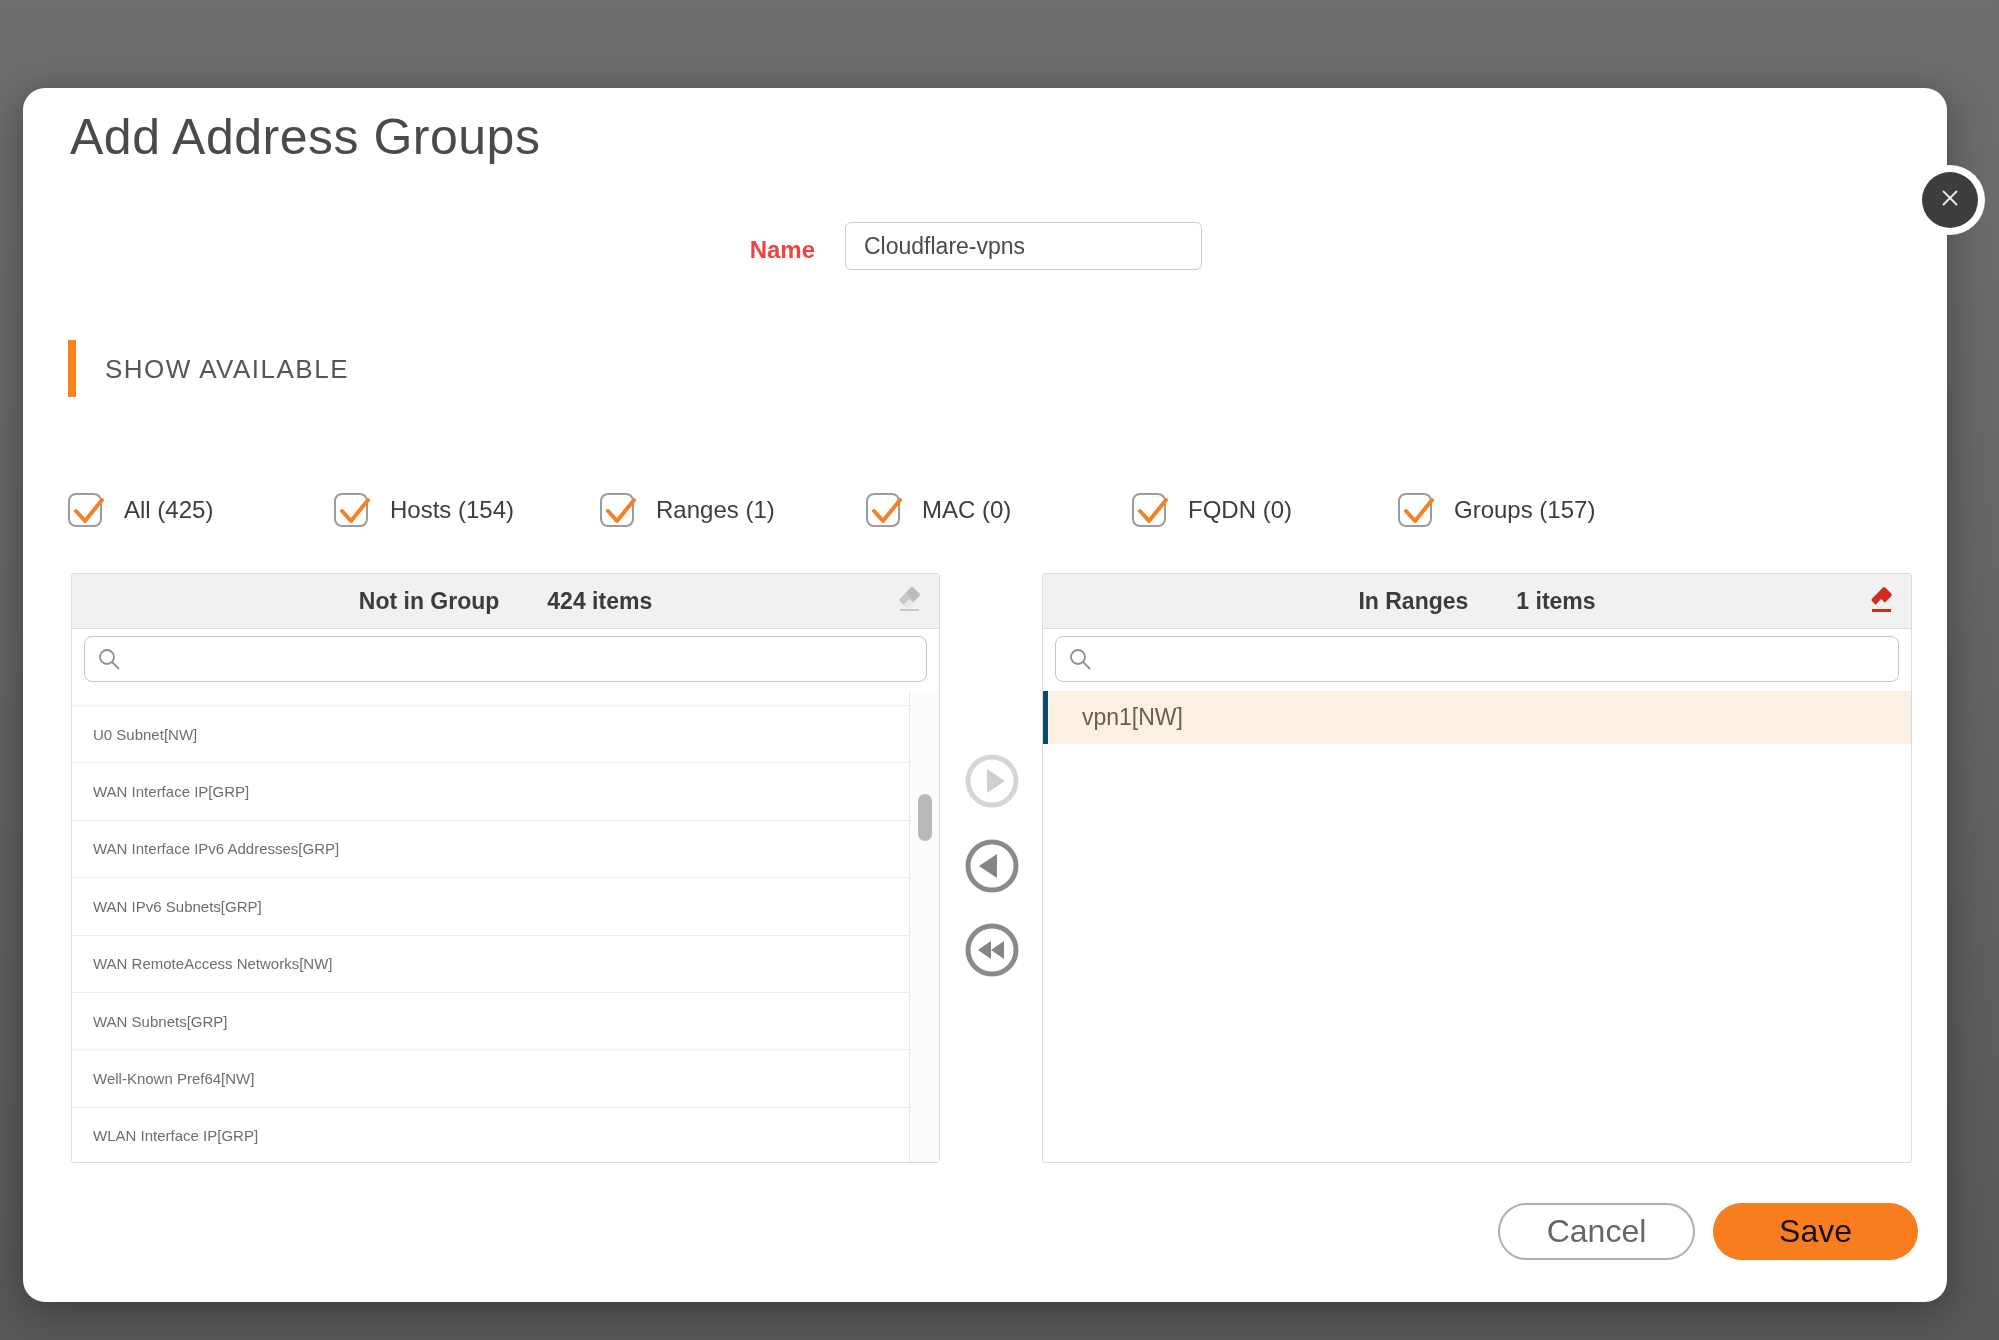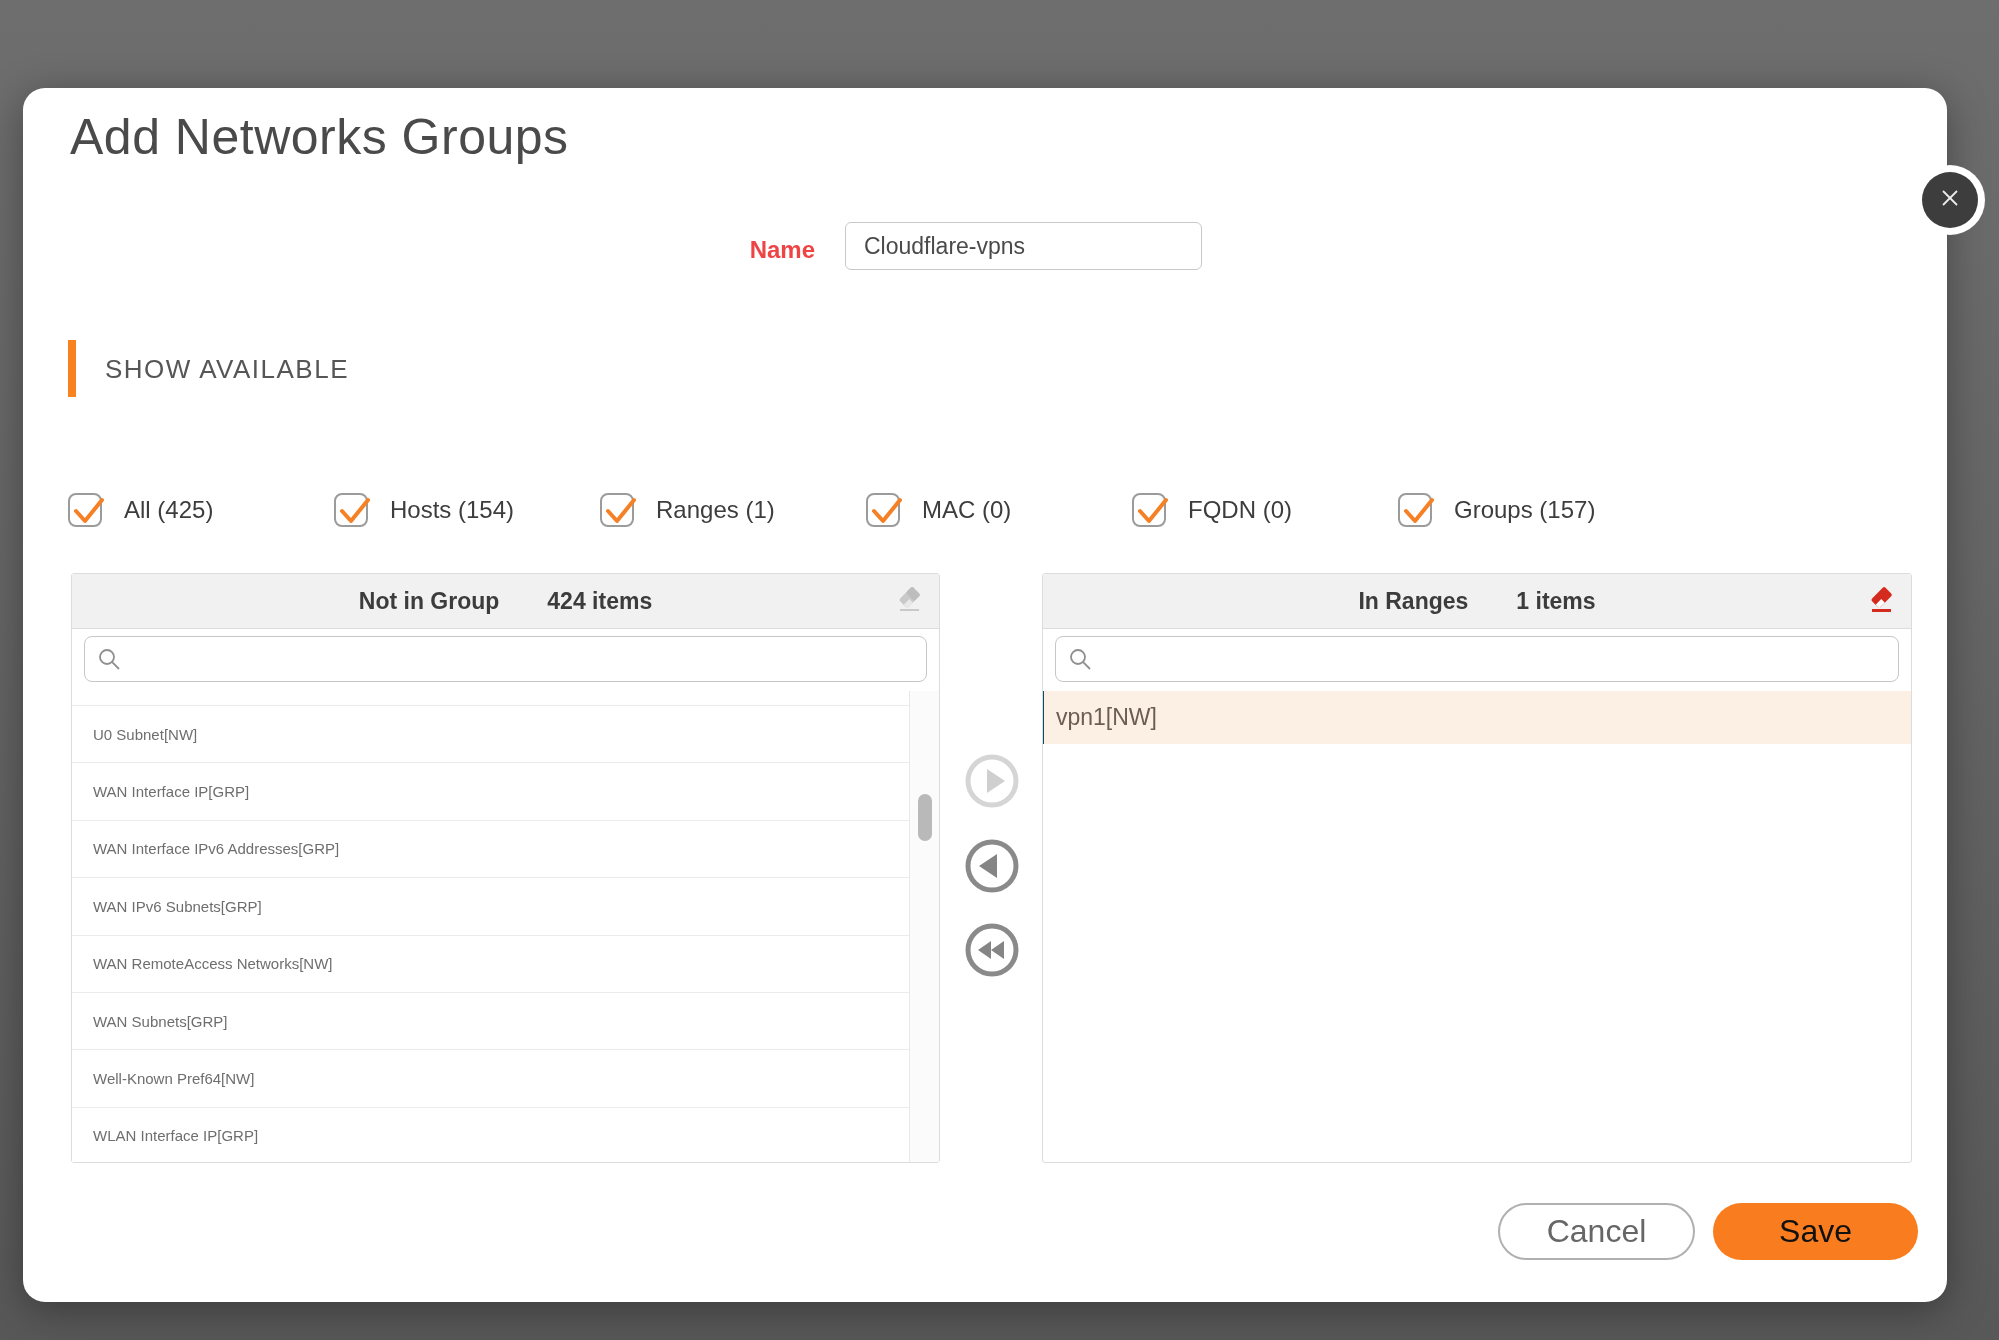--- a/index.html
+++ b/index.html
@@ -88,21 +88,21 @@
   .partial-row { height:15px; border-bottom:1px solid #ececec; }
   .lrow {
     height:57.4px; border-bottom:1px solid #ececec;
     display:flex; align-items:center; padding-left:21px;
     font-size:15px; color:#6e6e6e; cursor:pointer; background:#fff;
   }
   .rrow {
     height:53px; display:flex; align-items:center; padding-left:18px;
     font-size:23px; color:#6b5d52; cursor:pointer; background:#fff;
   }
-  .rrow.selected { background:#fcefe3; border-left:1px solid #0c4a6e; padding-left:12px; }
+  .rrow.selected { background:#fcefe3; border-left:5px solid #0c4a6e; padding-left:34px; }
   .scrollcol {
     position:absolute; right:0; top:117px; bottom:0; width:30px;
     background:#fbfbfb; border-left:1px solid #e8e8e8;
   }
   .scrollthumb {
     position:absolute; left:8px; top:103px; width:14px; height:47px;
     background:#b9b9b9; border-radius:7px; cursor:grab;
   }
   .xfer {
     position:absolute; left:940px; width:58px; height:58px; cursor:pointer;
@@ -119,21 +119,21 @@
   }
   .save-btn {
     left:1690px; width:205px; border:none; color:#111; font-weight:500;
   }
 </style>
 </head>
 <body>
 
 <div class="modal">
 
-  <div class="dlg-title">Add Networks Groups</div>
+  <div class="dlg-title">Add Address Groups</div>
 
   <div class="close-btn">
     <span>
       <svg width="26" height="26" viewBox="0 0 26 26">
         <line x1="6" y1="6" x2="20" y2="20" stroke="#ededed" stroke-width="1.8"></line>
         <line x1="20" y1="6" x2="6" y2="20" stroke="#ededed" stroke-width="1.8"></line>
       </svg>
     </span>
   </div>
 

